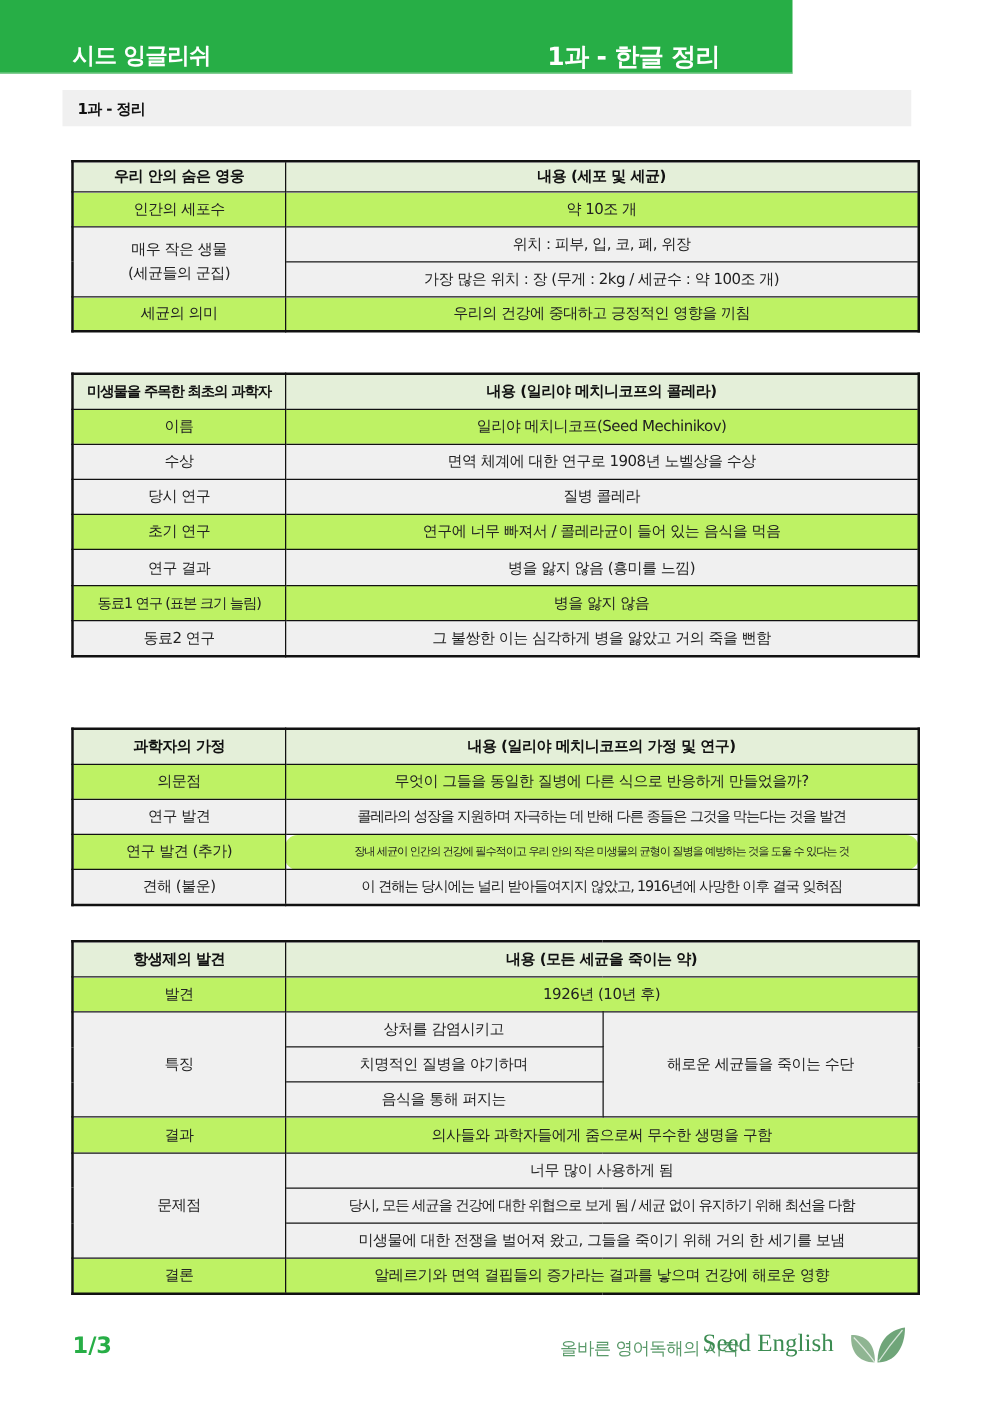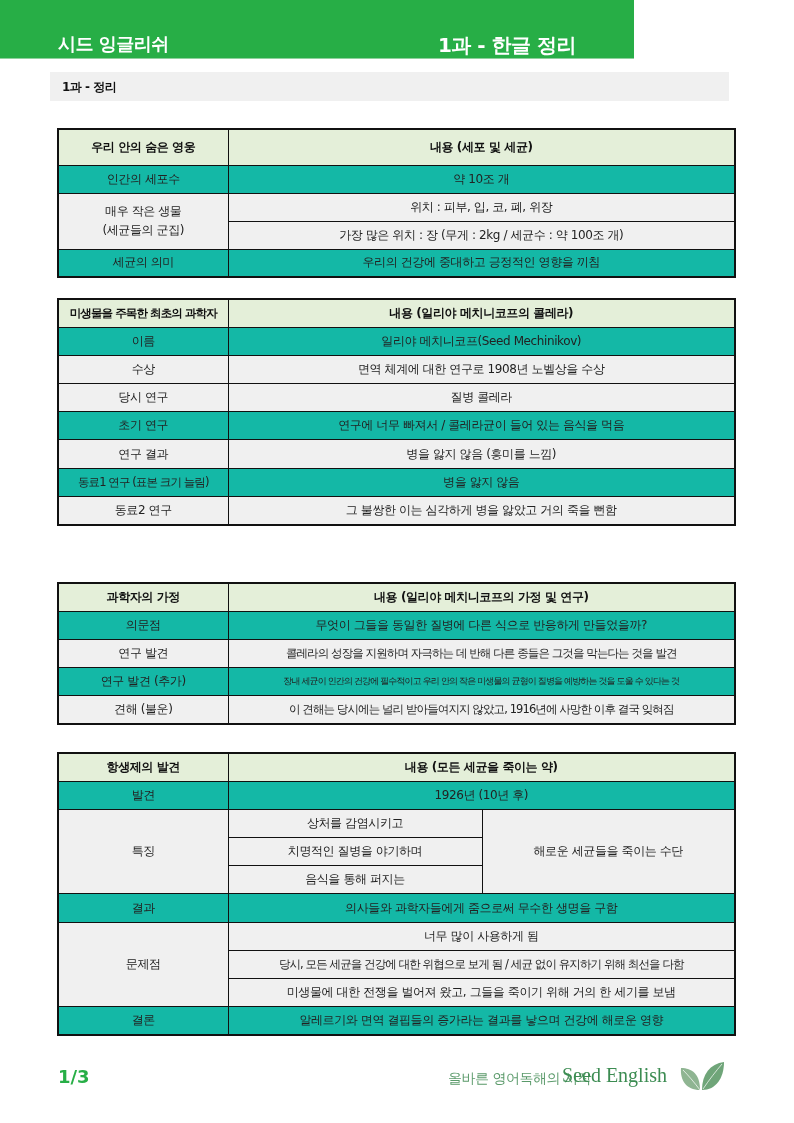--- a/index.html
+++ b/index.html
@@ -26,27 +26,27 @@
   }
   table.tbl td, table.tbl th {
     border: 1.5px solid #111;
     font-size: 12px; text-align: center; vertical-align: middle;
     color: #222; font-weight: normal; padding: 0 2px; letter-spacing: -0.4px;
     white-space: nowrap; overflow: hidden;
   }
   table.tbl th { background: #e4efd9; font-weight: bold; color: #111; }
   table.tbl col.c1 { width: 170px; }
   .g { background: #f0f0f0; }
-  .w { background: #14b8a6; }
-  .tiny { font-size: 9px !important; letter-spacing: -0.9px !important; }
+  .w { background: #bef264; }
+  .tiny { font-size: 9px !important; letter-spacing: -0.9px !important; border-radius: 10px; }
   .tight { letter-spacing: -0.9px !important; font-size: 11.5px !important; }
 
   #t1 { top: 128px; }
   #t1 tr { height: 28px; }
-  #t1 tr.h { height: 36px; margin-left: 20px; }
+  #t1 tr.h { height: 24px; margin-left: 20px; }
 
   #t2 { top: 298px; }
   #t2 tr { height: 28.2px; }
 
   #t3 { top: 582px; }
   #t3 tr { height: 28.2px; }
 
   #t4 { top: 752px; }
   #t4 tr { height: 28.2px; }
 

